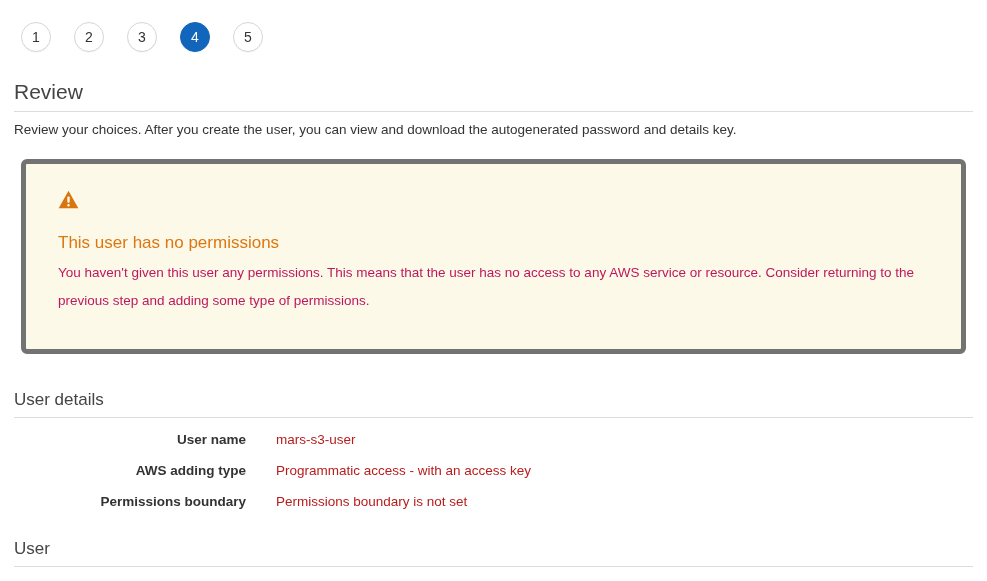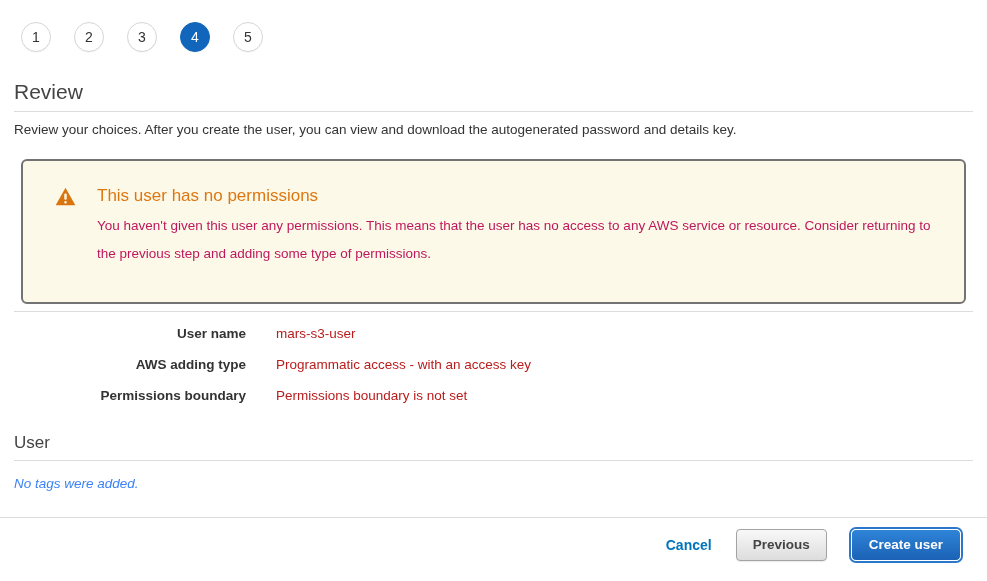--- a/index.html
+++ b/index.html
@@ -65,27 +65,28 @@
     margin-top: 7px;
   }
   .description {
     margin-top: 10px;
     color: #333;
   }
 
   
   .warning-box {
     margin: 22px 21px 0 21px;
-    border: 2px solid #737373;
+    border: 5px solid #737373;
     border-radius: 6px;
     background: #fdf9e9;
     display: flex;
     padding: 25px 20px 34px 32px;
     gap: 21px;
     min-height: 123px;
+    flex-direction: column;
   }
   .warning-icon { flex: 0 0 auto; margin-top: 1px; }
   .warning-title {
     color: #dd7711;
     font-size: 17px;
     margin-bottom: 6px;
   }
   .warning-body {
     color: #be185d;
     line-height: 28px;
@@ -192,20 +193,21 @@
       <rect x="10.6" y="16.3" width="2.8" height="2.8" rx="1.2" fill="#fdf9e9"></rect>
     </svg>
   </span>
   <div>
     <div class="warning-title">This user has no permissions</div>
     <div class="warning-body">You haven't given this user any permissions. This means that the user has no access to any AWS service or resource. Consider returning to the previous step and adding some type of permissions.</div>
   </div>
 </div>
 
 <div class="content">
+  <h2 class="section-md details-heading">User details</h2>
   <hr class="rule">
   <div class="detail-rows">
     <div class="detail-row">
       <div class="detail-label">User name</div>
       <div class="detail-value">mars-s3-user</div>
     </div>
     <div class="detail-row">
       <div class="detail-label">AWS adding type</div>
       <div class="detail-value">Programmatic access - with an access key</div>
     </div>

